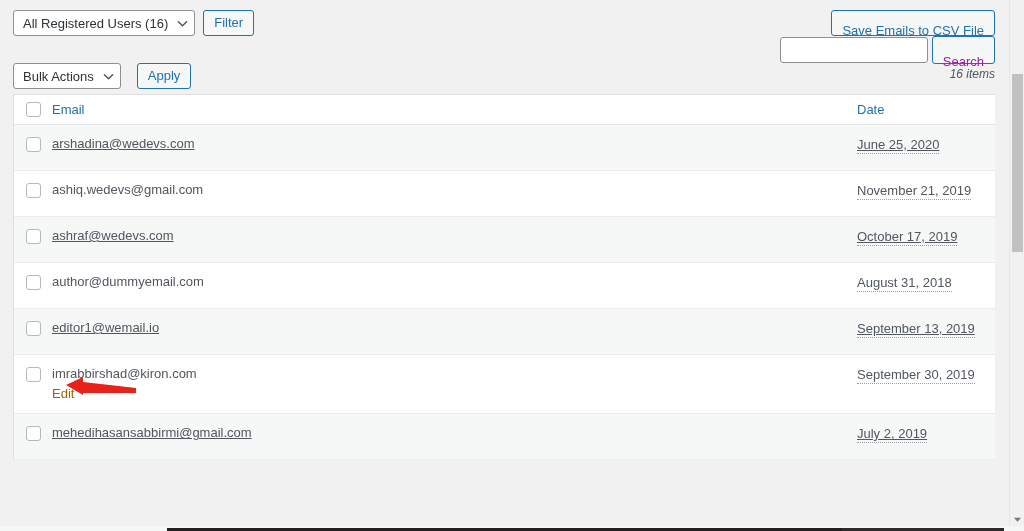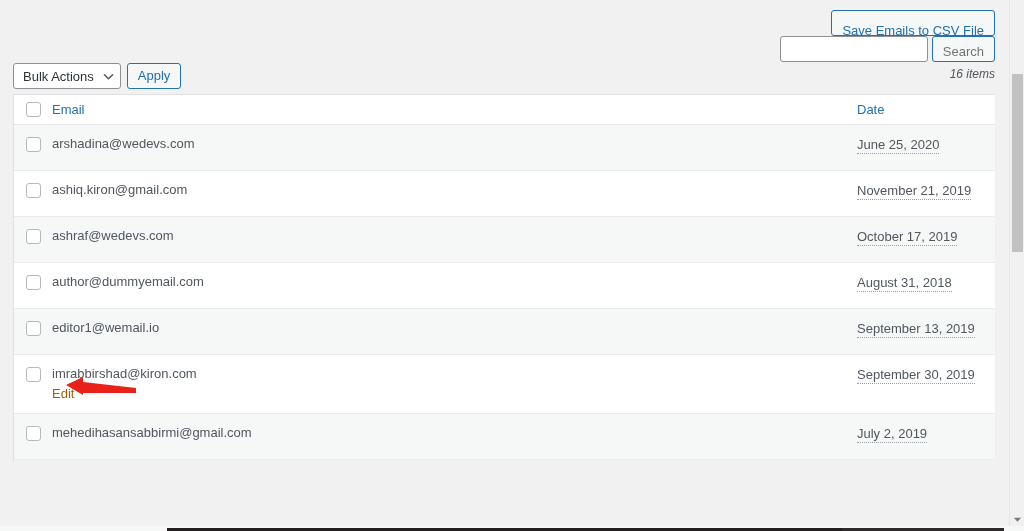--- a/index.html
+++ b/index.html
@@ -75,21 +75,21 @@
     white-space: nowrap;
   }
 
   
   .toolbar-bulk {
     position: absolute;
     left: 13px;
     top: 63px;
     display: flex;
     align-items: center;
-    gap: 6px;
+    gap: 16px;
     border-radius: 11px;
   }
 
   
   .csv-button-wrap {
     position: absolute;
     right: 29px;
     top: 10px;
   }
   .csv-button {
@@ -127,24 +127,24 @@
     padding: 0 7px;
     color: #2c3338;
     outline: none;
   }
   .search-button {
     height: 26px;
     box-sizing: border-box;
     background: #f6f7f7;
     border: 1px solid #2271b1;
     border-radius: 3px;
-    color: #737373;
-    font-size: 13px;
-    font-family: "Liberation Sans", sans-serif;
-    padding: 3px 10px;
+    color: #a21caf;
+    font-size: 13px;
+    font-family: "Liberation Sans", sans-serif;
+    padding: 13px 10px;
     line-height: 24px;
     cursor: pointer;
   }
 
   .items-count {
     position: absolute;
     right: 29px;
     top: 67px;
     font-size: 12px;
     color: #50575e;
@@ -191,21 +191,21 @@
   table.wp-list tbody td {
     font-size: 13px;
     color: #50575e;
     padding: 12px 0 12px 0;
     border-bottom: 1px solid #ececec;
     vertical-align: top;
     height: 21px;
   }
   table.wp-list tbody tr.alt td { background: #f9f9f9; }
   table.wp-list tbody tr td { background: #ffffff; }
-  table.wp-list tbody tr.alt td { background: #f6f7f7; }
+  table.wp-list tbody tr.alt td { background: #f6f7f7; text-decoration: underline; }
 
   td.col-date {
     color: #50575e;
     font-size: 12.5px;
     white-space: nowrap;
   }
   td.col-date span.date-text {
     border-bottom: 1px dotted #9aa0a6;
     padding-bottom: 1px;
   }
@@ -296,20 +296,31 @@
     width: 162px;
     height: 3px;
     background: #2e2a2b;
   }
 </style>
 </head>
 <body>
 
 <div id="page">
 
+  <div class="toolbar-top">
+    <div class="wp-select">
+      <span>All Registered Users (16)</span>
+      <span class="caret">
+        <svg viewBox="0 0 12 12" width="11" height="11">
+            <path d="M1.5 4 L6 8.5 L10.5 4" fill="none" stroke="#50575e" stroke-width="1.6" stroke-linecap="round" stroke-linejoin="round"></path>
+          </svg>
+      </span>
+    </div>
+    <button class="wp-button">Filter</button>
+  </div>
 
   <div class="csv-button-wrap">
     <button class="csv-button">Save Emails to CSV File</button>
   </div>
 
   <div class="search-wrap">
     <input class="search-input" type="text" value="" style="">
     <button class="search-button">Search</button>
   </div>
 
@@ -342,21 +353,21 @@
           <tr class="alt">
             <td class="col-cb"><span class="cb"></span></td>
             <td class="col-email">
               <span class="email-text">arshadina@wedevs.com</span>
             </td>
             <td class="col-date"><span class="date-text">June 25, 2020</span></td>
           </tr>
           <tr>
             <td class="col-cb"><span class="cb"></span></td>
             <td class="col-email">
-              <span class="email-text">ashiq.kiron@gmail.com</span>
+              <span class="email-text">ashiq.wedevs@gmail.com</span>
             </td>
             <td class="col-date"><span class="date-text">November 21, 2019</span></td>
           </tr>
           <tr class="alt">
             <td class="col-cb"><span class="cb"></span></td>
             <td class="col-email">
               <span class="email-text">ashraf@wedevs.com</span>
             </td>
             <td class="col-date"><span class="date-text">October 17, 2019</span></td>
           </tr>

